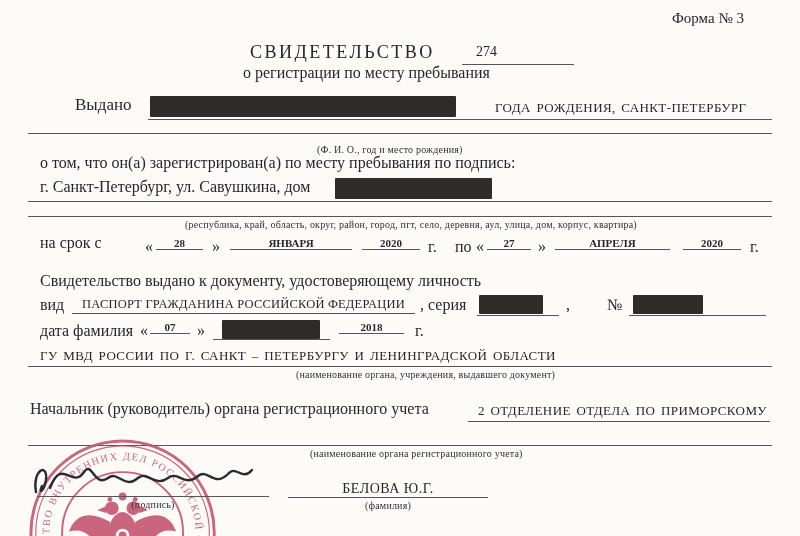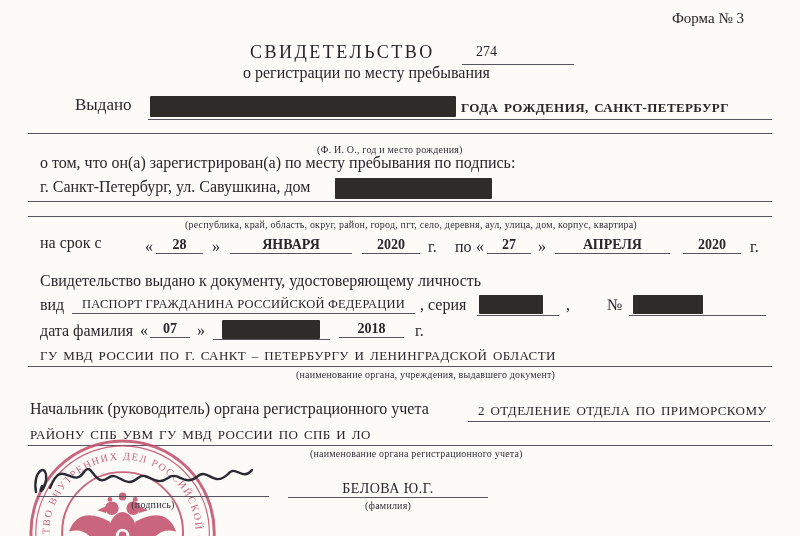--- a/index.html
+++ b/index.html
@@ -12,28 +12,28 @@
     font-family:"Liberation Serif","DejaVu Serif",serif;
     color:#26262b;
   }
   .abs{position:absolute;white-space:nowrap;}
   .t17{font-size:17px;}
   .t16{font-size:16px;}
   .t15{font-size:15px;}
   .t14{font-size:14px;}
   .caps{font-size:13px;letter-spacing:.4px;word-spacing:2px;}
   .capsSm{font-size:12.5px;letter-spacing:.2px;}
-  .bold{font-weight:bold;}
+  .bold{font-weight:normal;margin-left:34px;}
   .cap{font-size:10px;color:#2f2f38;letter-spacing:.2px;}
   .rule{position:absolute;height:1px;background:#55555f;}
   .fill{display:inline-block;border-bottom:1px solid #55555f;text-align:center;}
   .redact{position:absolute;background:#2e2c29;border-radius:1px;}
   .center{text-align:center;}
   .title{font-size:18px;letter-spacing:2.5px;}
-  .valnum{font-weight:bold;font-size:14px;text-align:center;}
+  .valnum{font-weight:bold;font-size:11px;text-align:center;}
   .stamp-wrap{position:absolute;left:28px;top:438px;width:195px;height:98px;pointer-events:none;}
   .sig-wrap{position:absolute;left:28px;top:448px;width:250px;height:52px;}
 </style>
 </head>
 <body>
 
 <div class="page">
 
   <div class="abs t15" style="left:672px;top:10px;">Форма № 3</div>
 
@@ -92,21 +92,20 @@
   <div class="abs fill valnum" style="left:339px;top:321px;width:65px;">2018</div>
   <div class="abs t16" style="left:415px;top:322px;">г.</div>
 
   <div class="abs caps" style="left:40px;top:348px;">ГУ  МВД  РОССИИ  ПО  Г. САНКТ – ПЕТЕРБУРГУ  И  ЛЕНИНГРАДСКОЙ  ОБЛАСТИ</div>
   <div class="rule" style="left:28px;top:366px;width:744px;"></div>
   <div class="abs cap" style="left:296px;top:369px;">(наименование органа, учреждения, выдавшего документ)</div>
 
   <div class="abs t16" style="left:30px;top:400px;">Начальник (руководитель) органа регистрационного учета</div>
   <div class="abs caps" style="left:478px;top:403px;">2 ОТДЕЛЕНИЕ ОТДЕЛА  ПО ПРИМОРСКОМУ</div>
   <div class="rule" style="left:468px;top:421px;width:302px;"></div>
-  <div class="abs caps" style="left:30px;top:427px;">РАЙОНУ СПБ УВМ  ГУ  МВД РОССИИ  ПО СПБ  И  ЛО</div>
   <div class="rule" style="left:28px;top:445px;width:744px;"></div>
   <div class="abs cap" style="left:310px;top:448px;">(наименование органа регистрационного учета)</div>
 
   <div class="stamp-wrap">
     <svg width="195" height="195" viewBox="0 0 200 200" style="opacity:.88;">
       <g fill="none" stroke="#c4516e">
         <circle cx="97" cy="97" r="94" stroke-width="3"></circle>
         <circle cx="97" cy="97" r="89" stroke-width="1.2"></circle>
         <circle cx="97" cy="97" r="62" stroke-width="2"></circle>
       </g>

